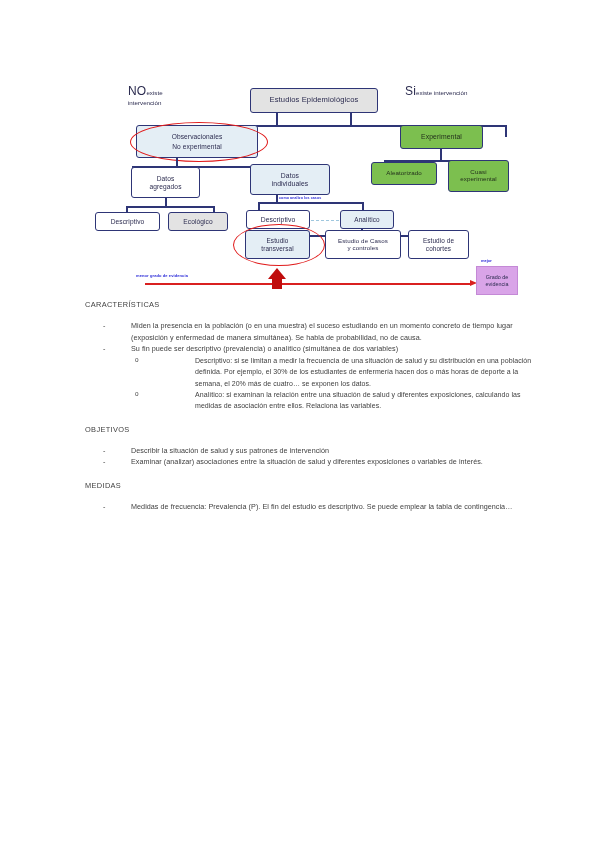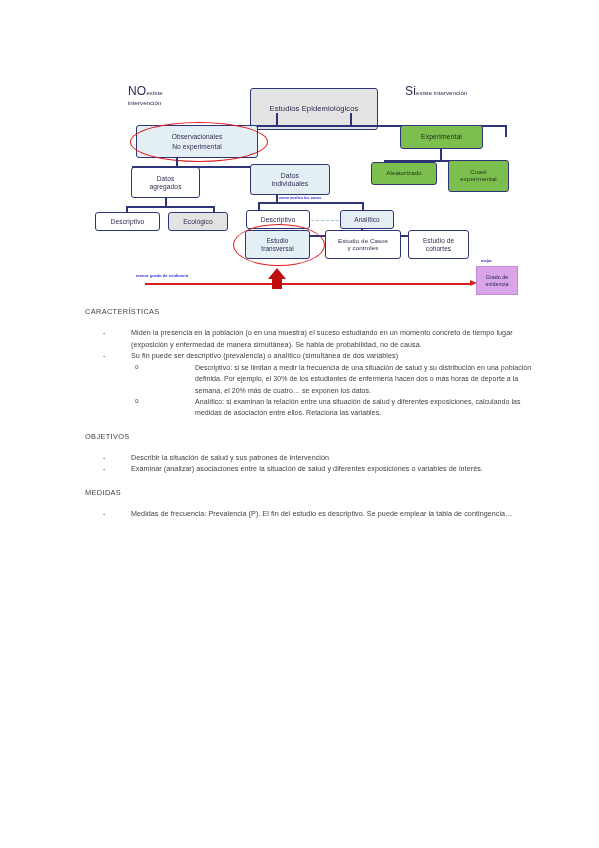--- a/index.html
+++ b/index.html
@@ -45,21 +45,21 @@
   .arrow-tip{position:absolute;width:0;height:0;
              border-left:9px solid transparent;border-right:9px solid transparent;
              border-bottom:11px solid #c00d0d;}
   .purplebox{position:absolute;background:#d9a4e8;border:1px solid #c489d6;
              box-sizing:border-box;display:flex;align-items:center;
              justify-content:center;text-align:center;font-size:5.4px;
              color:#2b2b4f;line-height:1.2;}
   .mejor{position:absolute;font-size:4px;color:#2a2ad8;font-weight:bold;}
 
   
-  .body{position:absolute;left:85px;top:300px;width:462px;margin-top:7px;}
+  .body{position:absolute;left:85px;top:300px;width:462px;}
   .heading{font-size:7.4px;color:#404040;letter-spacing:.35px;margin:0 0 11px 0;}
   .gap{height:13px;}
   .row{display:flex;margin-bottom:0px;}
   .bullet{width:10px;flex:0 0 10px;font-size:7.2px;color:#404040;line-height:1.62;}
   .bullet.dash{padding-left:18px;width:28px;flex:0 0 28px;}
   .bullet.circ{padding-left:50px;width:60px;flex:0 0 60px;font-size:6.4px;}
   .txt{font-size:7.2px;color:#404040;line-height:1.62;letter-spacing:.05px;
        flex:1 1 auto;}
   .lvl2 .txt{font-size:7px;}
 </style>
@@ -71,21 +71,21 @@
   <div class="diagram">
 
     <div class="lbl" style="left:48px;top:14px;width:80px;">
       <span class="big">NO</span><span>existe</span><br>
       <span>intervención</span>
     </div>
     <div class="lbl" style="left:325px;top:14px;width:110px;white-space:nowrap;">
       <span class="big">Si</span><span>existe intervención</span>
     </div>
 
-    <div class="node n-grey" style="left:170px;top:18px;width:128px;height:42px;font-size:7.6px;">Estudios Epidemiológicos</div>
+    <div class="node n-grey" style="left:170px;top:18px;width:128px;height:25px;font-size:7.6px;">Estudios Epidemiológicos</div>
 
     <div class="conn vline" style="left:196px;top:43px;height:12px;"></div>
     <div class="conn vline" style="left:270px;top:43px;height:12px;"></div>
     <div class="conn hline" style="left:116px;top:55px;width:310px;"></div>
     <div class="conn vline" style="left:116px;top:55px;height:12px;"></div>
     <div class="conn vline" style="left:425px;top:55px;height:12px;"></div>
 
     <div class="node n-blue" style="left:56px;top:55px;width:122px;height:33px;font-size:6.6px;flex-direction:column;">
       <span>Observacionales</span>
       <span style="margin-top:3px;">No experimental</span>

